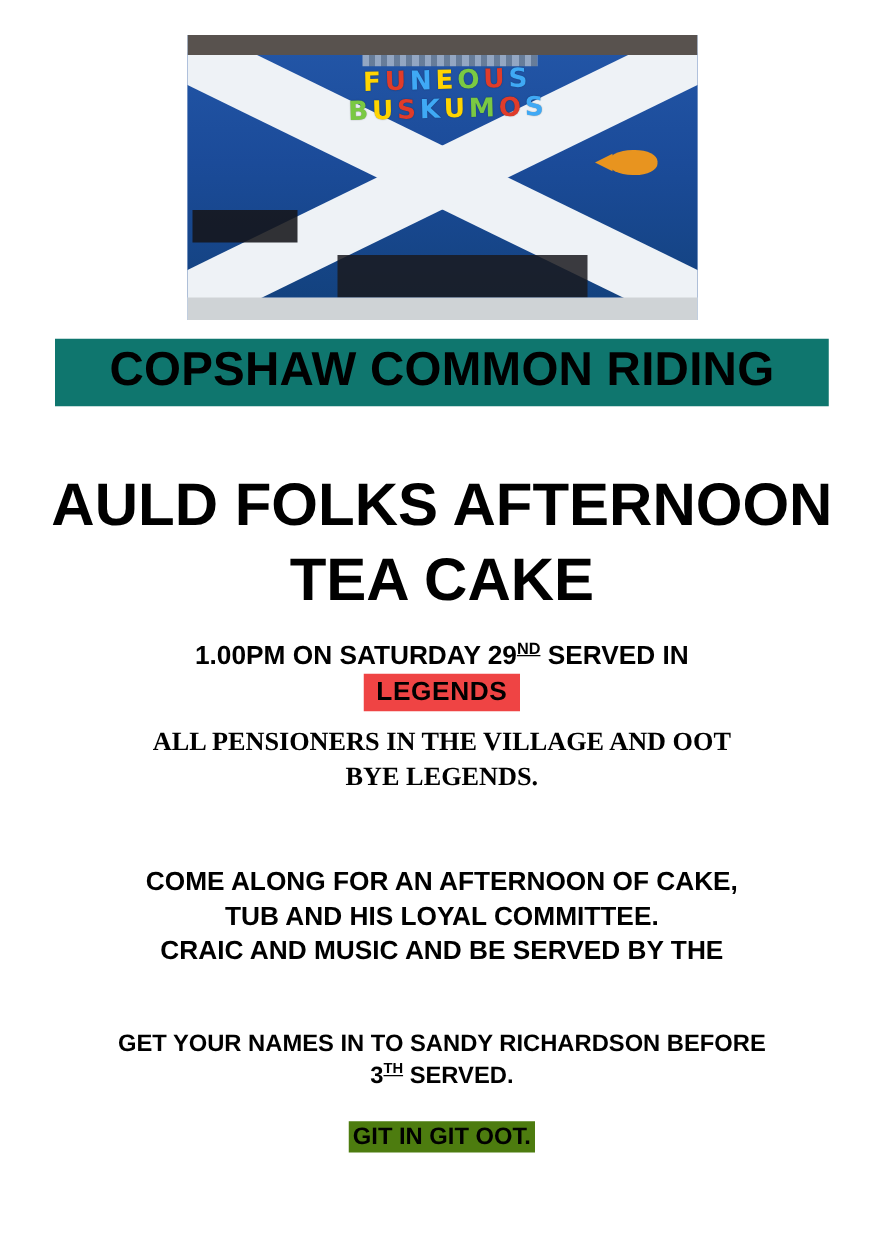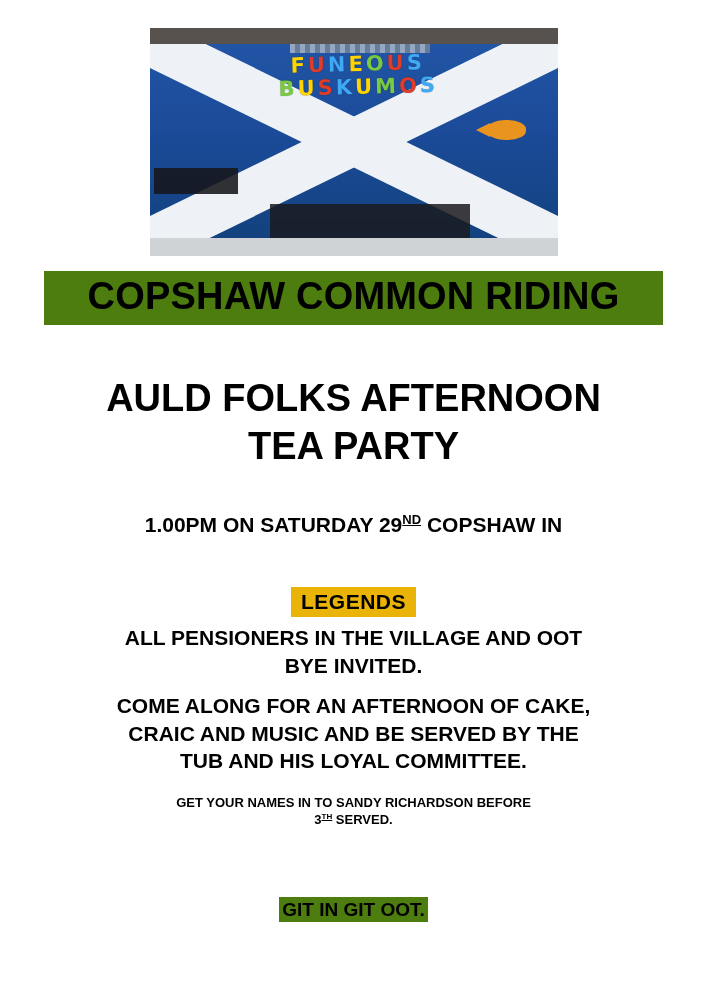--- a/index.html
+++ b/index.html
@@ -146,59 +146,58 @@
     border-right: 14px solid #e8941f;
   }
 
   
   .title-hl {
     position: absolute;
     left: 44px;
     top: 271px;
     width: 619px;
     text-align: center;
-    background: #4d7c0f;
+    background: #0f766e;
     font-size: 38px;
     font-weight: bold;
     letter-spacing: .2px;
     line-height: 1.25;
     padding: 2px 0 4px;
     box-sizing: border-box;
   }
   .headline {
     position: absolute;
     left: 40px;
     top: 375px;
     width: 627px;
     text-align: center;
-    font-size: 38px;
+    font-size: 48px;
     font-weight: bold;
     line-height: 1.25;
   }
   .para {
     position: absolute;
     left: 40px;
     width: 627px;
     text-align: center;
     font-size: 21px;
     font-weight: bold;
     line-height: 1.32;
   }
   .p-when   { top: 511px; }
-  .p-invite { top: 624px; }
+  .p-invite { top: 580px; font-family: Liberation Serif, serif; }
   .p-come   { top: 692px; }
-  .p-names  { top: 794px; font-size: 13px; }
+  .p-names  { top: 823px; font-size: 19px; }
   .p-git    { top: 897px; font-size: 19px; }
 
   .legends {
-    background: #eab308;
+    background: #ef4444;
     display: inline-block;
     padding: 1px 10px 2px;
     letter-spacing: .5px;
-    margin-top: 48px;
   }
   .hl-yellow {
     background: #4d7c0f;
     display: inline-block;
     padding: 0 3px;
   }
   sup {
     font-size: .62em;
     vertical-align: super;
     line-height: 0;
@@ -232,41 +231,41 @@
         <div class="tail"></div>
         <div class="body"></div>
       </div>
     </div>
   </div>
 
   <div class="title-hl">COPSHAW COMMON RIDING</div>
 
   <div class="headline">
     <div>AULD FOLKS AFTERNOON</div>
-    <div>TEA PARTY</div>
+    <div>TEA CAKE</div>
   </div>
 
   <div class="para p-when">
     <div>
-      <span>1.00PM ON SATURDAY 29</span><sup>ND</sup><span> COPSHAW IN</span>
+      <span>1.00PM ON SATURDAY 29</span><sup>ND</sup><span> SERVED IN</span>
     </div>
     <div>
       <span class="legends">LEGENDS</span>
     </div>
   </div>
 
   <div class="para p-invite">
     <div>ALL PENSIONERS IN THE VILLAGE AND OOT</div>
-    <div>BYE INVITED.</div>
+    <div>BYE LEGENDS.</div>
   </div>
 
   <div class="para p-come">
     <div>COME ALONG FOR AN AFTERNOON OF CAKE,</div>
+    <div>TUB AND HIS LOYAL COMMITTEE.</div>
     <div>CRAIC AND MUSIC AND BE SERVED BY THE</div>
-    <div>TUB AND HIS LOYAL COMMITTEE.</div>
   </div>
 
   <div class="para p-names">
     <div>GET YOUR NAMES IN TO SANDY RICHARDSON BEFORE</div>
     <div>
       <span>3</span><sup>TH</sup><span> SERVED.</span>
     </div>
   </div>
 
   <div class="para p-git">

